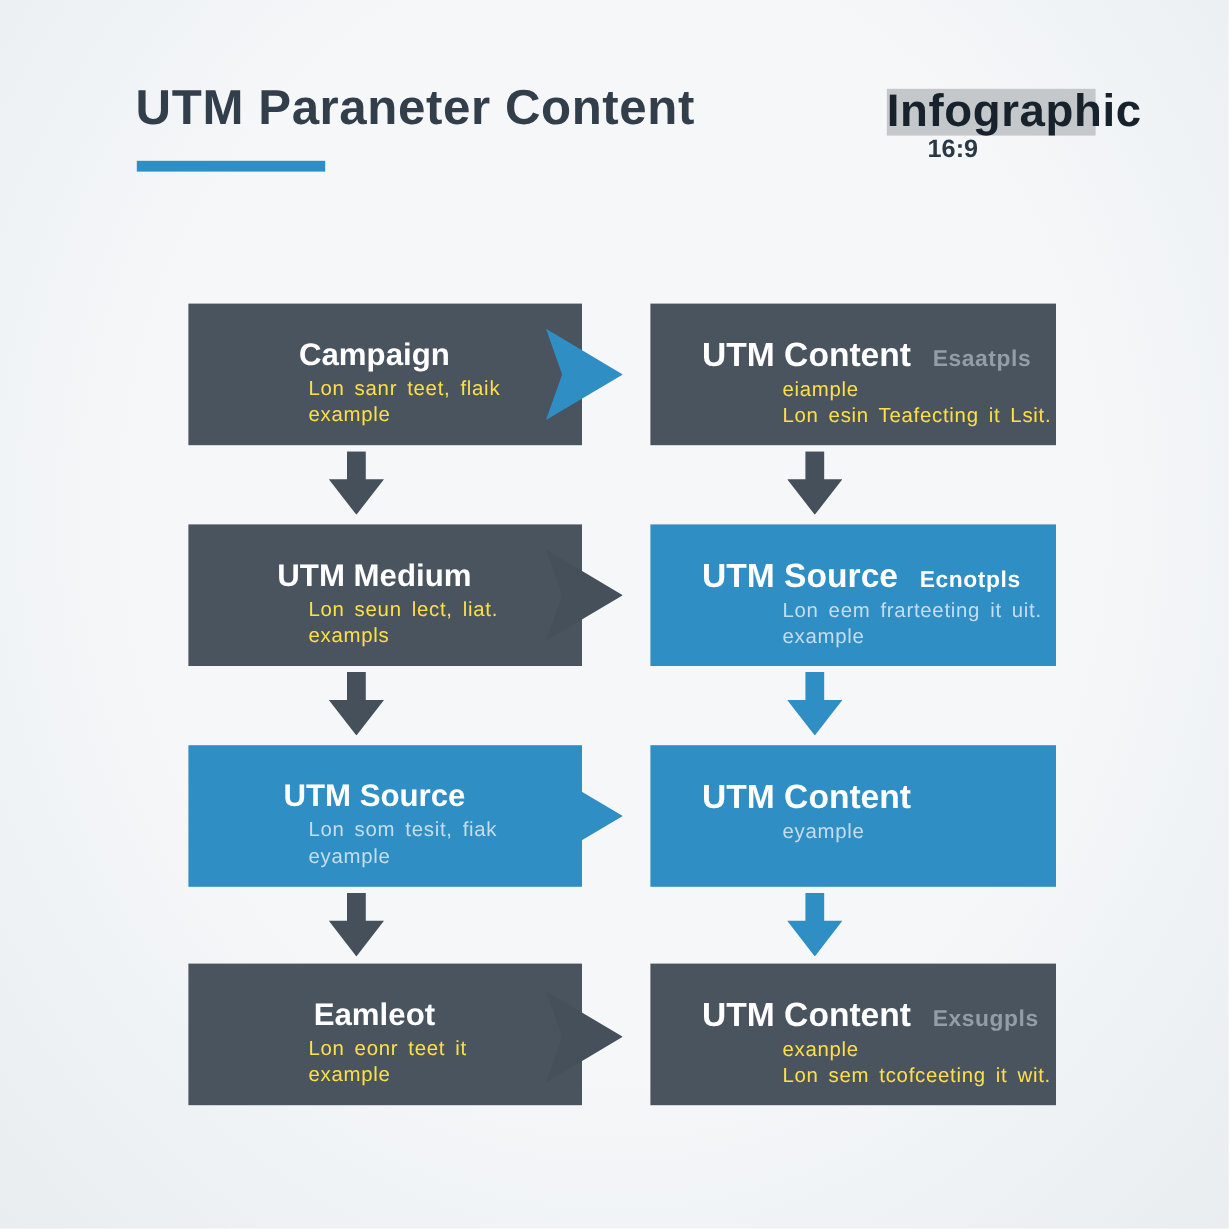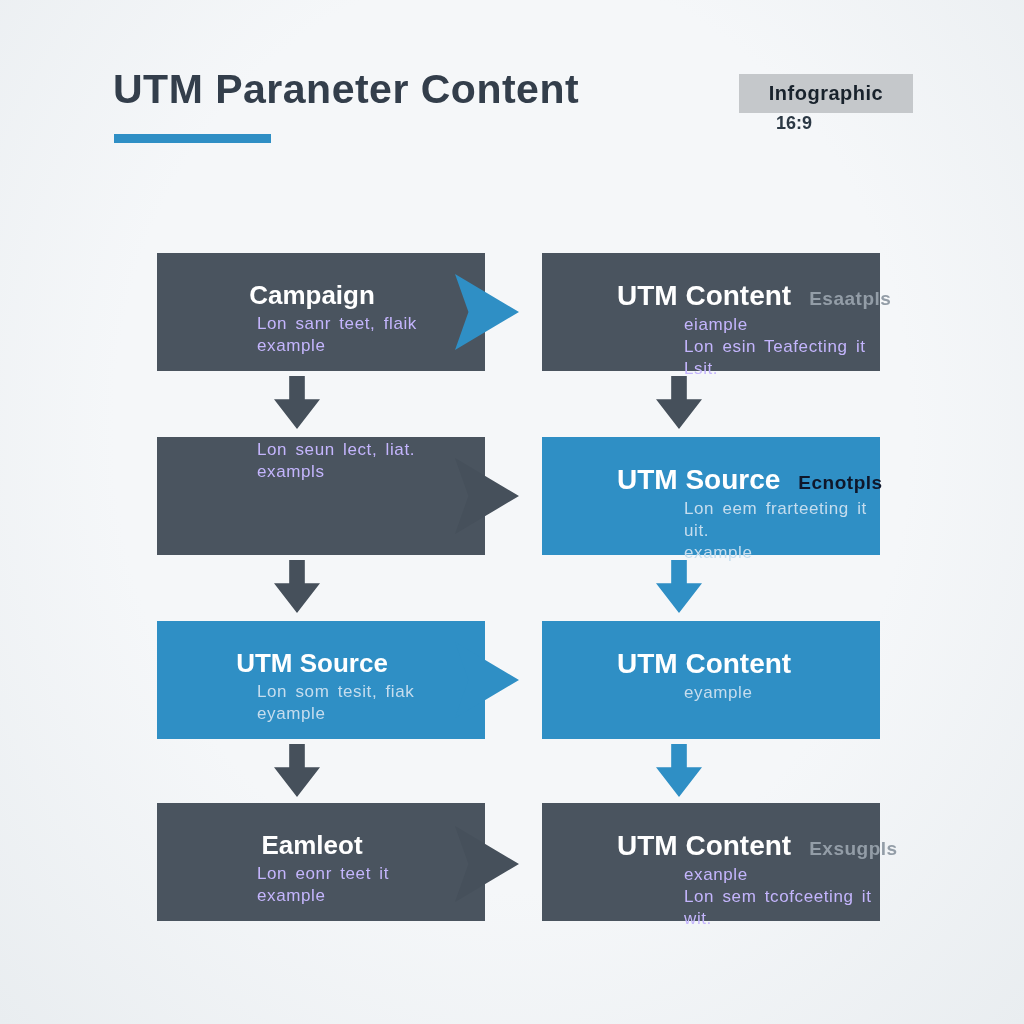--- a/index.html
+++ b/index.html
@@ -26,77 +26,77 @@
     left: 114px; top: 134px;
     width: 157px; height: 9px;
     background: var(--accent-blue, #2f8fc5);
   }
   .badge {
     position: absolute;
     left: 739px; top: 74px;
     width: 174px; height: 39px;
     background: var(--badge-bg, #c5c8cb);
     color: #18222c;
-    font-size: 20px;
+    font-size: 38px;
     font-weight: bold;
     text-align: center;
     line-height: 39px;
     letter-spacing: 0.5px;
   }
   .ratio {
     position: absolute;
-    left: 707px; top: 113px;
+    left: 773px; top: 113px;
     width: 174px;
-    text-align: center;
-    font-size: 18px;
+    text-align: left;
+    font-size: 21px;
     font-weight: bold;
     color: #2c3945;
   }
 
   
   .box {
     position: absolute;
     height: 118px;
     box-sizing: border-box;
   }
   .box.dark { background: var(--dark-box, #4a545f); }
   .box.blue { background: var(--accent-blue, #2f8fc5); }
   .left-col  { left: 157px; width: 328px; }
-  .right-col { left: 542px; width: 338px; padding-left: 32px; }
+  .right-col { left: 542px; width: 338px; }
   .r1 { top: 253px; }
   .r2 { top: 437px; }
   .r3 { top: 621px; }
   .r4 { top: 803px; }
 
   .title-row {
     color: #ffffff;
     font-weight: bold;
     white-space: nowrap;
   }
   .left-col .title-row  { margin-top: 27px; text-align: center; font-size: 26px; }
   .right-col .title-row { margin: 27px 0 0 43px; font-size: 28px; }
 
   .side-label {
     font-size: 19px;
     font-weight: 600;
     margin-left: 18px;
     letter-spacing: 0.5px;
   }
   .box.dark .side-label { color: #939da7; }
-  .box.blue .side-label { color: #0f172a; }
+  .box.blue .side-label { color: #ffffff; }
 
   .sub {
     font-size: 17px;
     line-height: 22px;
     letter-spacing: 0.6px;
     word-spacing: 3px;
   }
   .left-col .sub  { margin: 2px 0 0 100px; }
   .right-col .sub { margin: 2px 0 0 110px; }
-  .box.dark .sub { color: #c4b5fd; }
+  .box.dark .sub { color: #fde047; }
   .box.blue .sub { color: #c6ddee; }
 
   
   .chev {
     position: absolute;
     width: 64px; height: 76px;
     left: 455px;
     clip-path: polygon(0 0, 100% 50%, 0 100%, 21% 50%);
   }
   .chev.h1 { top: 274px; }
@@ -137,20 +137,21 @@
   </div>
   <div class="box right-col r1 dark">
     <div class="title-row"><span>UTM Content</span><span class="side-label">Esaatpls</span></div>
     <div class="sub">
         <div>eiample</div>
         <div>Lon esin Teafecting it Lsit.</div>
       </div>
   </div>
 
   <div class="box left-col r2 dark">
+    <div class="title-row"><span>UTM Medium</span><span class="side-label"></span></div>
     <div class="sub">
         <div>Lon seun lect, liat.</div>
         <div>exampls</div>
       </div>
   </div>
   <div class="box right-col r2 blue">
     <div class="title-row"><span>UTM Source</span><span class="side-label">Ecnotpls</span></div>
     <div class="sub">
         <div>Lon eem frarteeting it uit.</div>
         <div>example</div>

